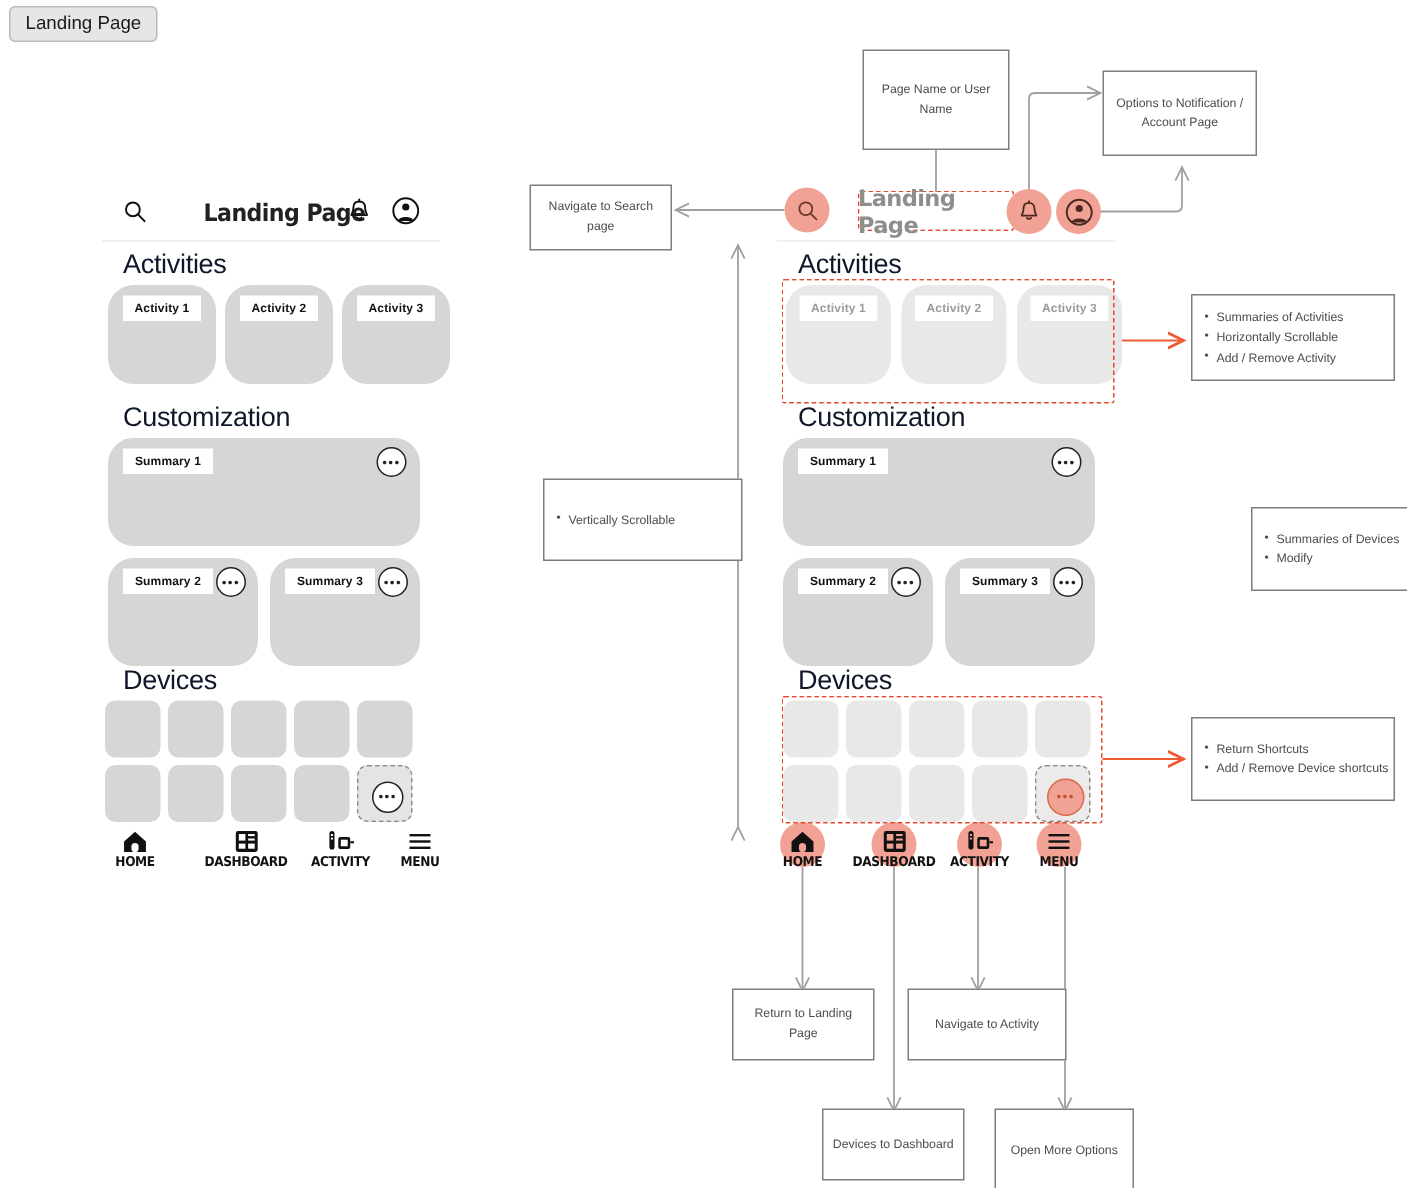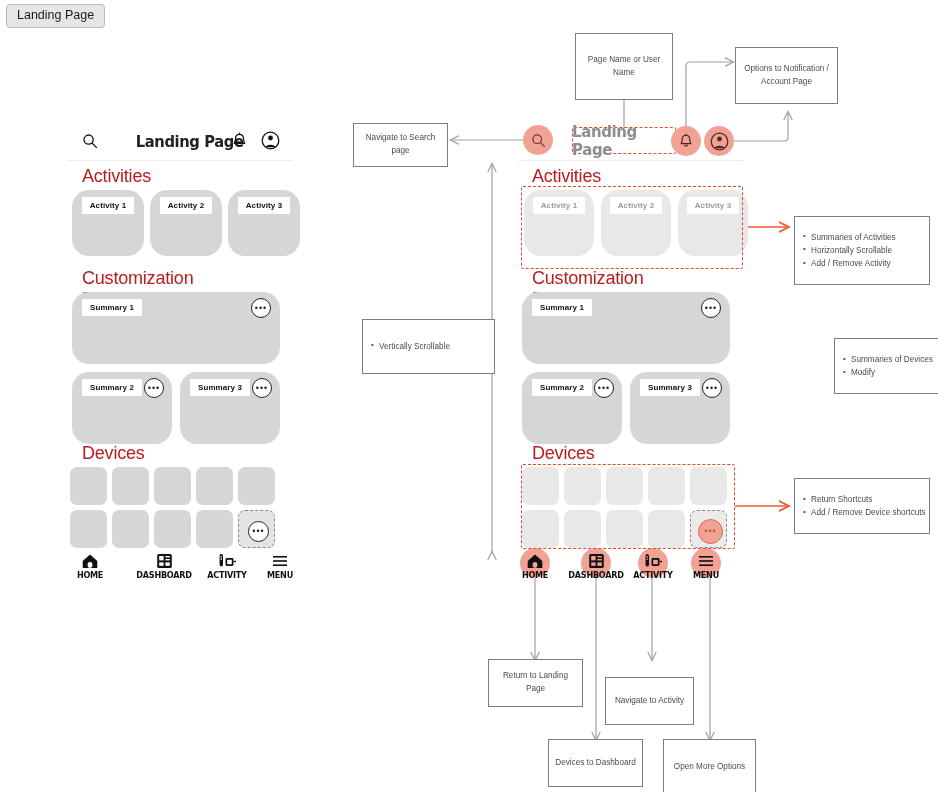--- a/index.html
+++ b/index.html
@@ -38,21 +38,21 @@
     font-family:"DejaVu Sans", sans-serif;
     font-weight:bold;
     letter-spacing:-0.4px;
     font-size:16px;
     transform:scaleX(0.92);
     transform-origin:center;
   }
   .sec-head{
     font-size:18px;
     font-weight:400;
-    color:#b91c1c;
+    color:#0f172a;
     letter-spacing:-0.2px;
     font-family:"Liberation Sans", sans-serif;
   }
   .card{
     background:#d6d6d6;
     border-radius:17px;
     position:absolute;
   }
   .card.light{background:#e8e8e8;}
   .chip{
@@ -446,21 +446,21 @@
 <div class="dbox" style="left:735px;top:47px;width:103px;height:57px;">Options to Notification / Account Page</div>
 
 <div class="dbox bullets" style="left:362px;top:319px;width:133px;height:55px;">
   <div class="bullets-inner">
     <ul>
       <li>Vertically Scrollable</li>
     </ul>
   </div>
 </div>
 
-<div class="dbox bullets" style="left:794px;top:196px;width:136px;height:69px;margin-top:20px;">
+<div class="dbox bullets" style="left:794px;top:196px;width:136px;height:58px;">
   <div class="bullets-inner">
     <ul>
       <li>Summaries of Activities</li>
       <li>Horizontally Scrollable</li>
       <li>Add / Remove Activity</li>
     </ul>
   </div>
 </div>
 
 <div class="dbox bullets" style="left:834px;top:338px;width:136px;height:56px;padding-left:40px;">
@@ -476,14 +476,14 @@
   <div class="bullets-inner">
     <ul>
       <li>Return Shortcuts</li>
       <li>Add / Remove Device shortcuts</li>
     </ul>
   </div>
 </div>
 
 <div class="dbox" style="left:488px;top:659px;width:95px;height:48px;">Return to Landing Page</div>
 <div class="dbox" style="left:548px;top:739px;width:95px;height:48px;">Devices to Dashboard</div>
-<div class="dbox" style="left:605px;top:659px;width:89px;height:48px;margin-top:18px;">Navigate to Activity</div>
+<div class="dbox" style="left:605px;top:659px;width:106px;height:48px;">Navigate to Activity</div>
 <div class="dbox" style="left:663px;top:739px;width:93px;height:56px;">Open More Options</div>
 
 </body></html>

